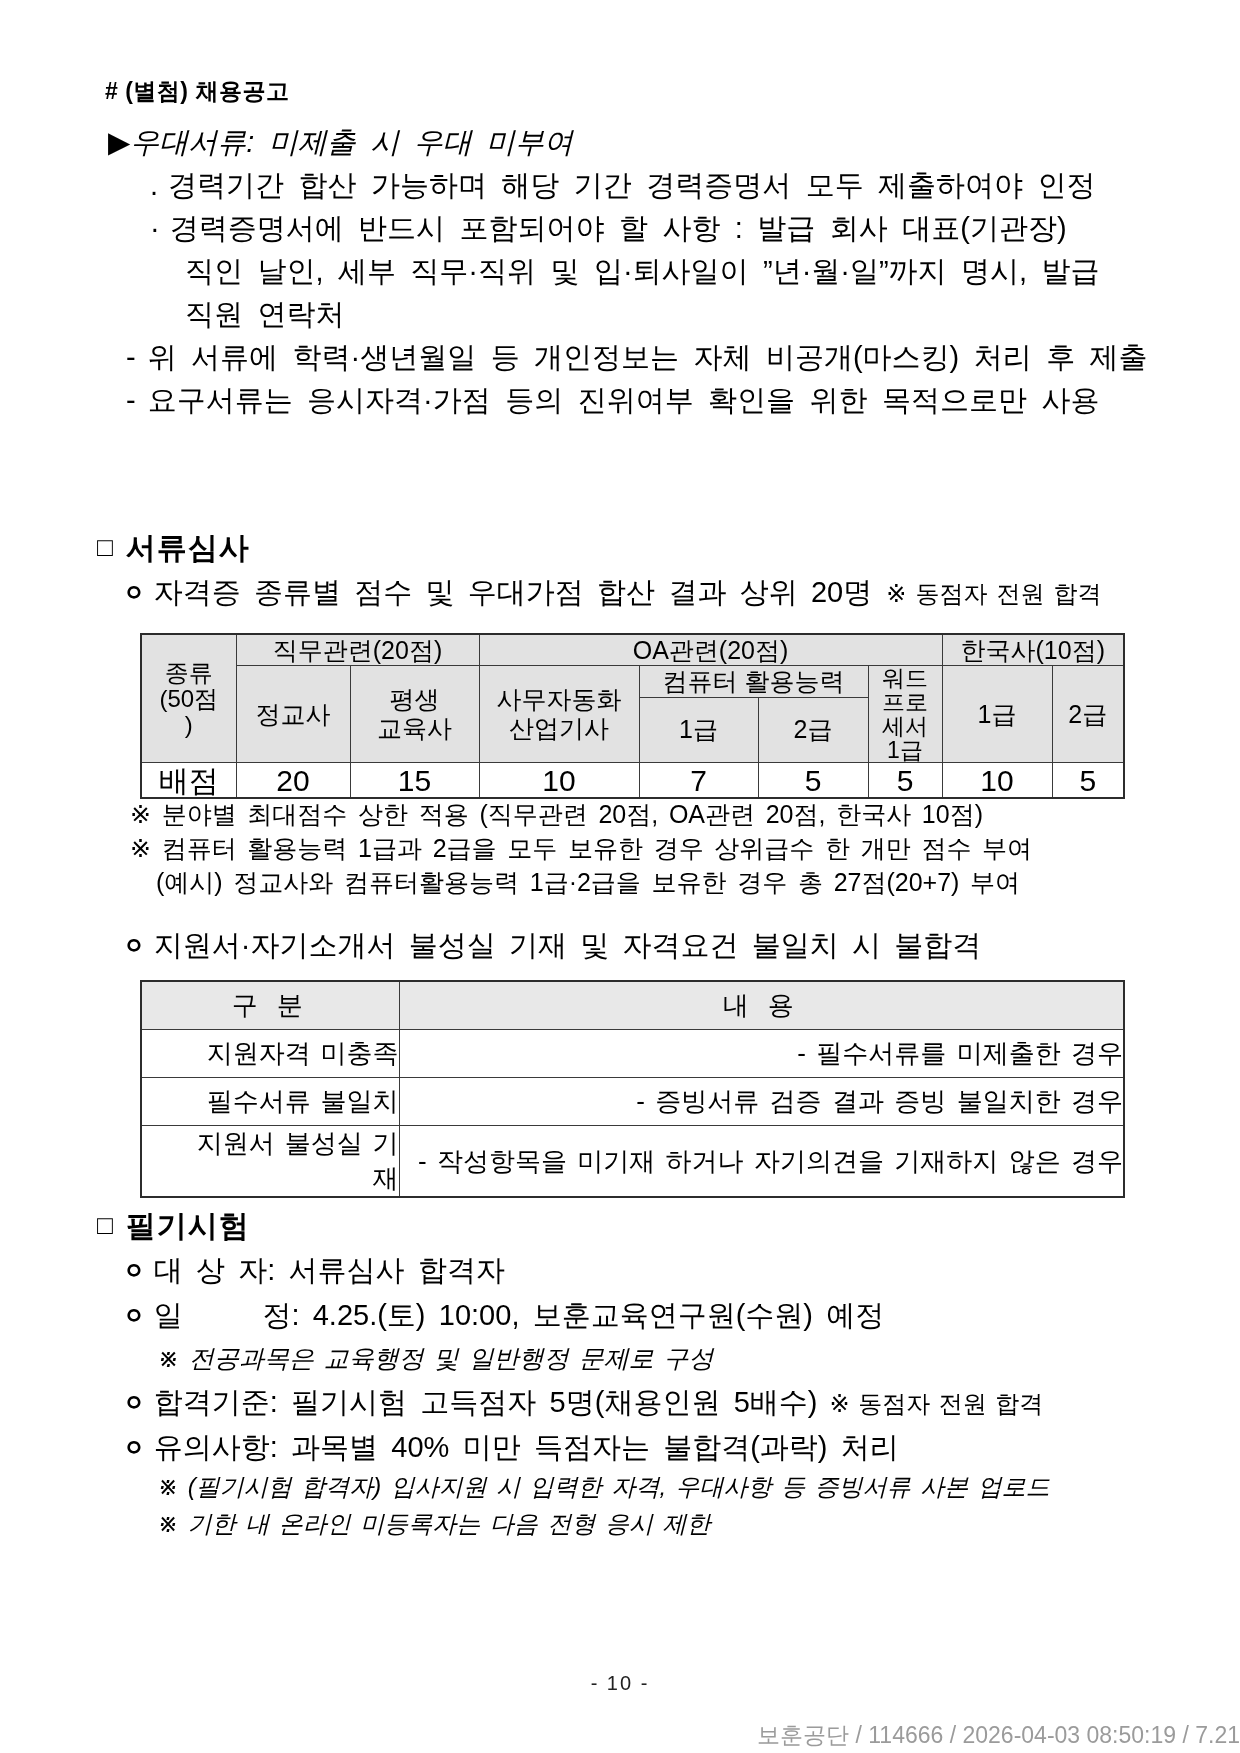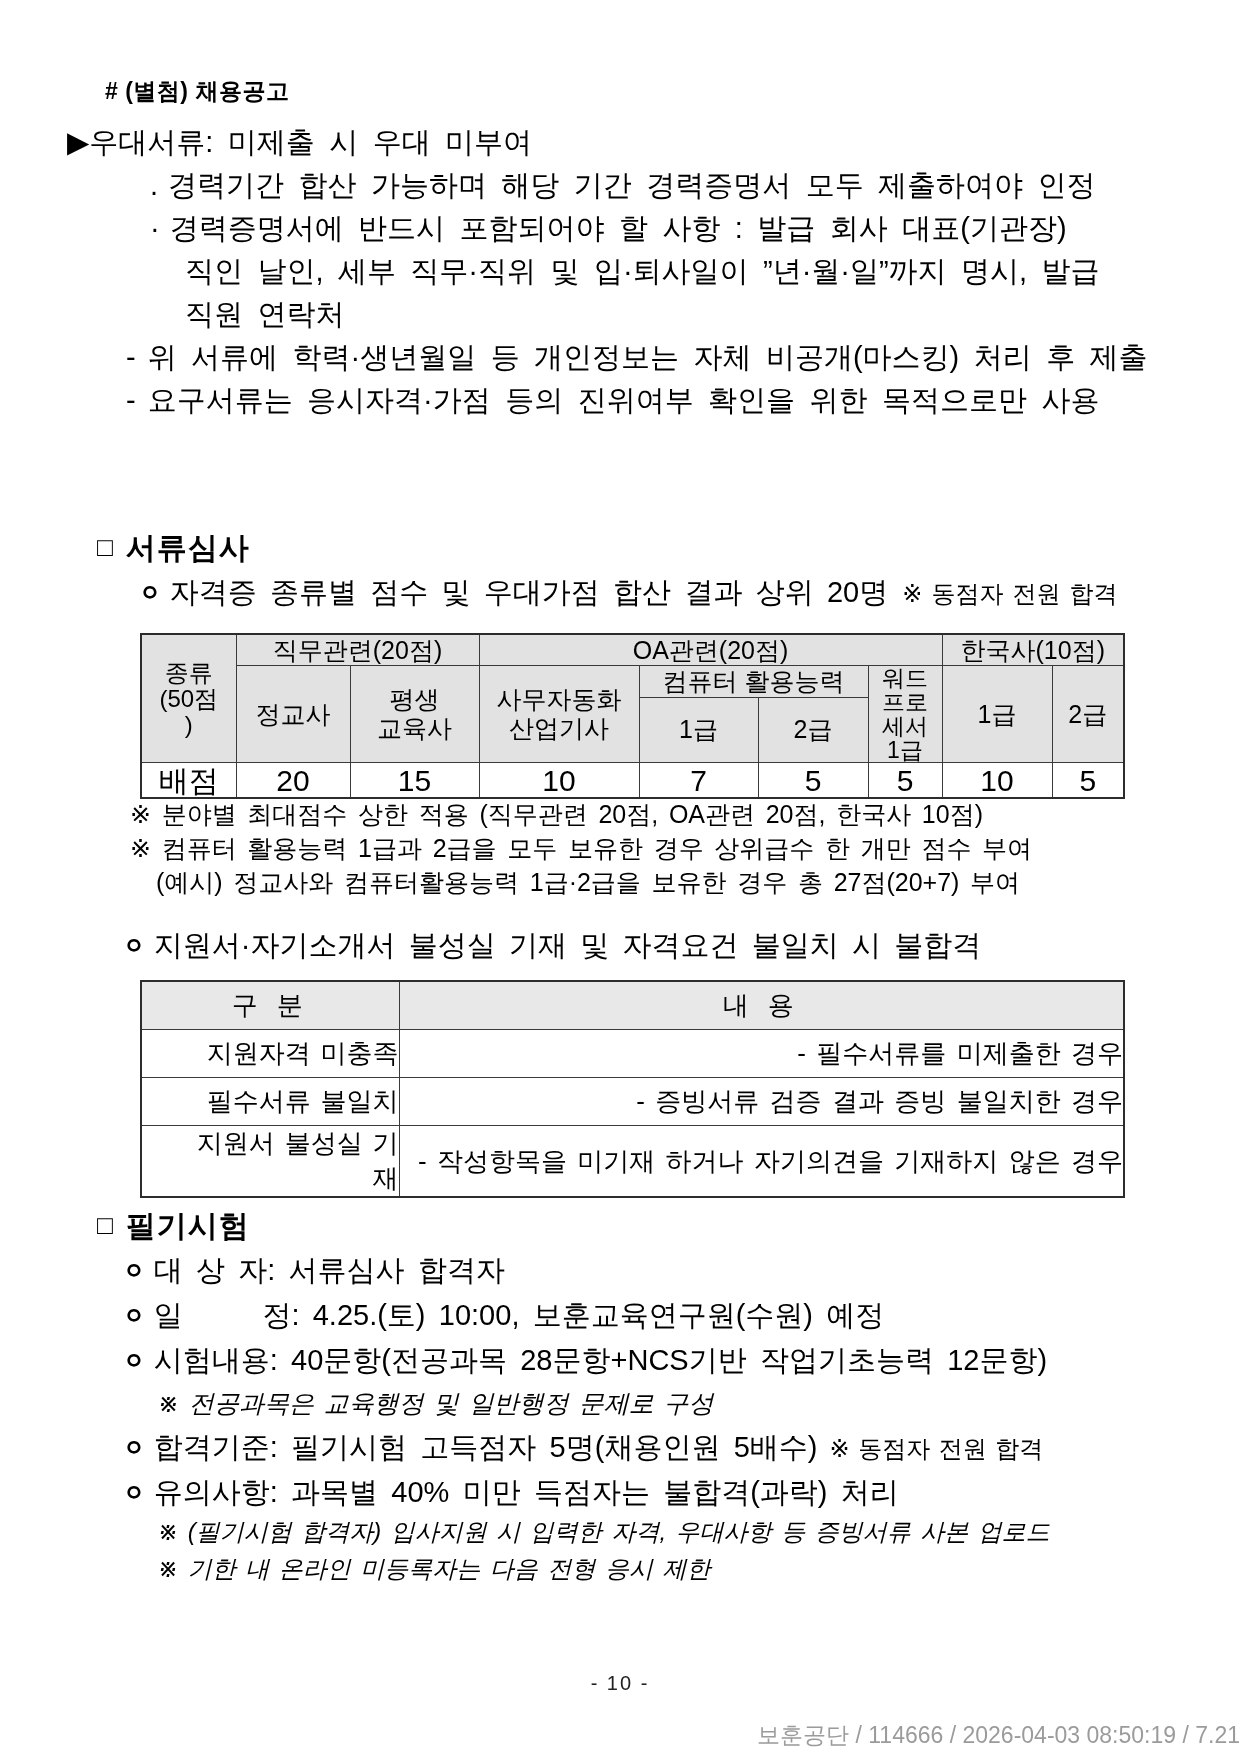--- a/index.html
+++ b/index.html
@@ -12,21 +12,21 @@
     overflow:hidden;
   }
   
   .doc-title{
     position:absolute;left:105px;top:76px;
     font-size:23px;font-weight:bold;letter-spacing:0.5px;
   }
   .intro{position:absolute;left:0;top:121px;width:1240px;}
   .intro .line{height:43px;line-height:43px;font-size:29px;word-spacing:0.22em;white-space:nowrap;}
   .intro .line .marker{display:inline-block;}
-  .ind-arrow{padding-left:67px;}
+  .ind-arrow{padding-left:108px;font-style:italic;}
   .ind-dot{padding-left:150px;}
   .ind-dot .marker{margin-right:10px;}
   .ind-cont{padding-left:185px;}
   .ind-dash{padding-left:126px;}
   .ind-dash .marker{margin-right:12px;}
 
   .sec-heading{
     position:absolute;font-size:30px;font-weight:bold;letter-spacing:1px;white-space:nowrap;
   }
   .sec-heading .sq{font-weight:normal;font-size:26px;position:relative;top:-2px;margin-right:12px;}
@@ -34,21 +34,21 @@
   .heading-exam{left:97px;top:1206px;}
 
   .bullet-line{
     position:absolute;font-size:29px;white-space:nowrap;word-spacing:0.18em;
   }
   .bullet-line .ring{
     font-size:26px;font-weight:bold;margin-right:12px;position:relative;top:-2px;
     -webkit-text-stroke:1.5px #000;
   }
   .bullet-line .small-note{font-size:24px;word-spacing:0.1em;margin-left:14px;}
-  .bl-cert{left:126px;top:573px;margin-left:16px;}
+  .bl-cert{left:126px;top:573px;}
   .bl-fail{left:126px;top:926px;}
 
   .notes-block{position:absolute;left:130px;top:797px;font-size:25px;line-height:34px;word-spacing:0.15em;white-space:nowrap;}
   .notes-block .ex{padding-left:26px;}
 
   
   table{border-collapse:collapse;}
   .score-table{
     position:absolute;left:140px;top:633px;width:983px;
     table-layout:fixed;border:2px solid #2c2c2c;
@@ -197,21 +197,20 @@
       <td class="desc">- 작성항목을 미기재 하거나 자기의견을 기재하지 않은 경우</td>
     </tr>
   </tbody>
     </table>
 
   <div class="sec-heading heading-exam"><span class="sq">□</span><span>필기시험</span></div>
 
   <div class="exam-block">
     <div class="exam-line"><span class="ring">○</span><span>대 상 자: 서류심사 합격자</span></div>
     <div class="exam-line"><span class="ring">○</span><span>일      정: 4.25.(토) 10:00, 보훈교육연구원(수원) 예정</span></div>
-    <div class="exam-line"><span class="ring">○</span><span>시험내용: 40문항(전공과목 28문항+NCS기반 작업기초능력 12문항)</span></div>
     <div class="exam-note">※ 전공과목은 교육행정 및 일반행정 문제로 구성</div>
     <div class="exam-line"><span class="ring">○</span><span>합격기준: 필기시험 고득점자 5명(채용인원 5배수)</span><span class="small-note">※ 동점자 전원 합격</span></div>
     <div class="exam-line"><span class="ring">○</span><span>유의사항: 과목별 40% 미만 득점자는 불합격(과락) 처리</span></div>
     <div class="exam-note tight">※ (필기시험 합격자) 입사지원 시 입력한 자격, 우대사항 등 증빙서류 사본 업로드</div>
     <div class="exam-note tight">※ 기한 내 온라인 미등록자는 다음 전형 응시 제한</div>
   </div>
 
   <div class="page-number">- 10 -</div>
   <div class="watermark">보훈공단 / 114666 / 2026-04-03 08:50:19 / 7.21</div>
 

